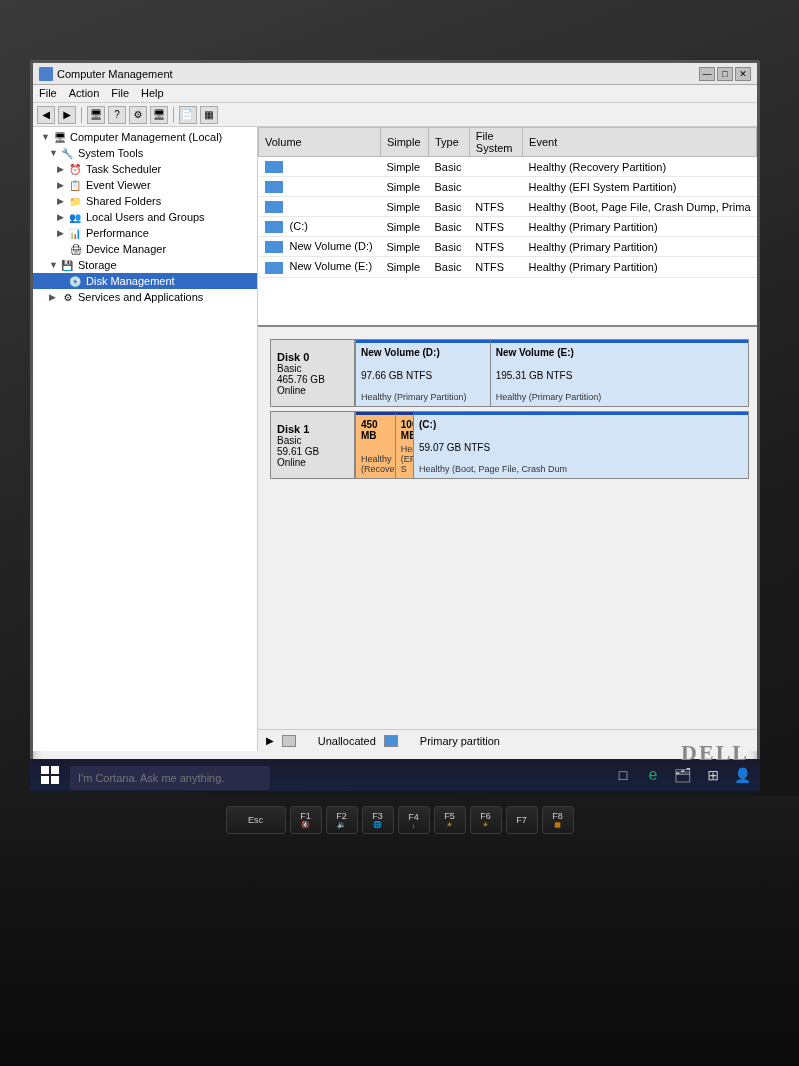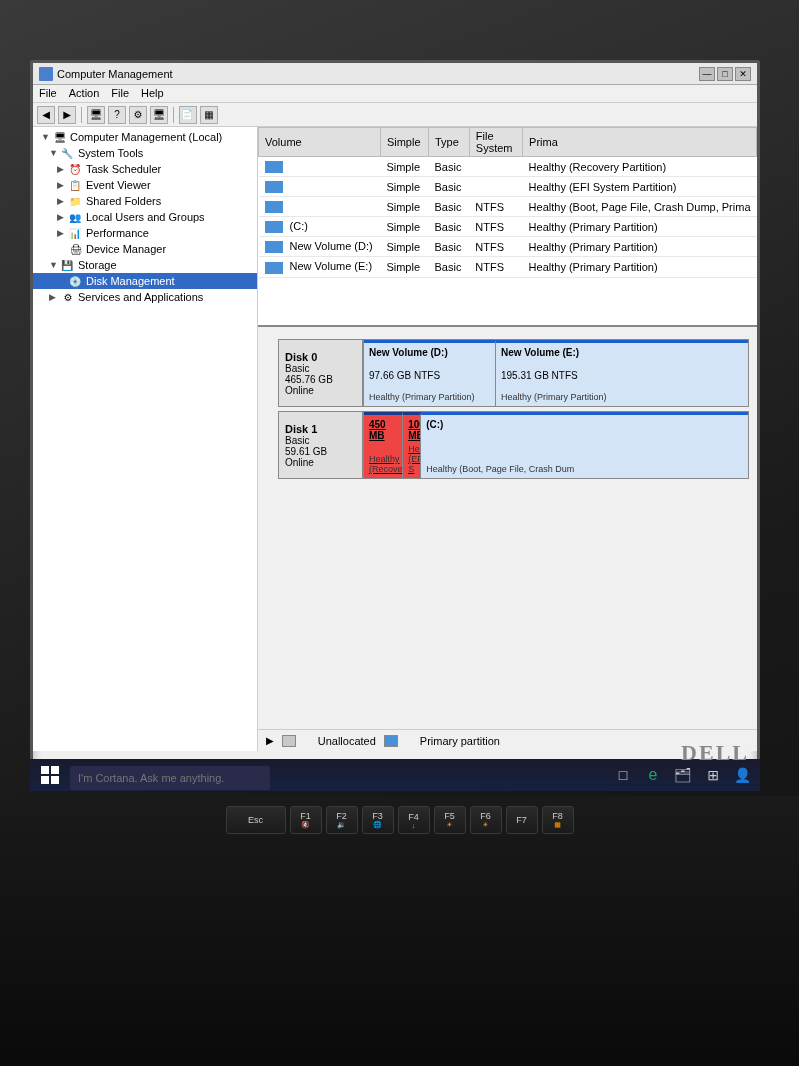--- a/index.html
+++ b/index.html
@@ -205,21 +205,21 @@
       padding: 3px 6px;
       white-space: nowrap;
     }
 
     
     .disk-map-area {
       flex: 1;
       background: #f0f0f0;
       overflow-y: auto;
       overflow-x: auto;
-      padding: 8px 0 4px 12px;
+      padding: 8px 0 4px 4px;
     }
 
     .disk-row {
       display: flex;
       align-items: stretch;
       margin: 4px 8px;
       min-height: 68px;
     }
 
     .disk-info-box {
@@ -248,21 +248,21 @@
       justify-content: space-between;
       padding: 4px 5px;
       font-size: 10px;
       border-right: 1px solid #888;
       overflow: hidden;
       min-width: 0;
     }
     .partition-block:last-child { border-right: none; }
 
     .partition-block.blue-top { border-top: 3px solid #1a5fcd; background: #d4e4f7; }
-    .partition-block.dark-blue-top { border-top: 3px solid #1a3a8c; background: #ef4444; text-decoration: underline; }
+    .partition-block.dark-blue-top { border-top: 3px solid #1a3a8c; background: #fdba74; }
 
     .part-name { font-weight: bold; font-size: 10px; color: #000; }
     .part-size { font-size: 10px; color: #000; }
     .part-status { font-size: 9px; color: #333; }
 
     
     .status-bar {
       background: #f0f0f0;
       border-top: 1px solid #ccc;
       padding: 2px 8px;
@@ -519,21 +519,21 @@
     <div class="right-panel">
 
       <div class="disk-table-area">
         <table class="disk-table">
           <thead>
             <tr>
               <th class="col-vol">Volume</th>
               <th class="col-layout">Simple</th>
               <th class="col-type">Type</th>
               <th class="col-fs">File System</th>
-              <th class="col-status">Prima</th>
+              <th class="col-status">Event</th>
             </tr>
           </thead>
           <tbody id="table-body">
           <tr>
       <td>
         <span style="display:inline-block;width:18px;height:12px;background:#4a90d9;margin-right:4px;vertical-align:middle;"></span>
         
       </td>
       <td>Simple</td>
       <td>Basic</td>
@@ -628,20 +628,21 @@
         <div class="part-size"></div>
         <div class="part-status">Healthy (Recovery</div>
       </div>
               <div class="partition-block dark-blue-top" style="flex: 2 1 0%;">
         <div class="part-name">100 MB</div>
         <div class="part-size"></div>
         <div class="part-status">Healthy (EFI S</div>
       </div>
               <div class="partition-block blue-top" style="flex: 90 1 0%;">
         <div class="part-name">(C:)</div>
+        <div class="part-size">59.07 GB NTFS</div>
         <div class="part-status">Healthy (Boot, Page File, Crash Dum</div>
       </div>
             </div>
           </div>
         </div>
 
       <div class="status-bar">
         <span style="font-size:10px; cursor:pointer;">▶</span>
         <div class="legend-item">
           <div class="legend-color" style="background:#c8c8c8;"></div>

